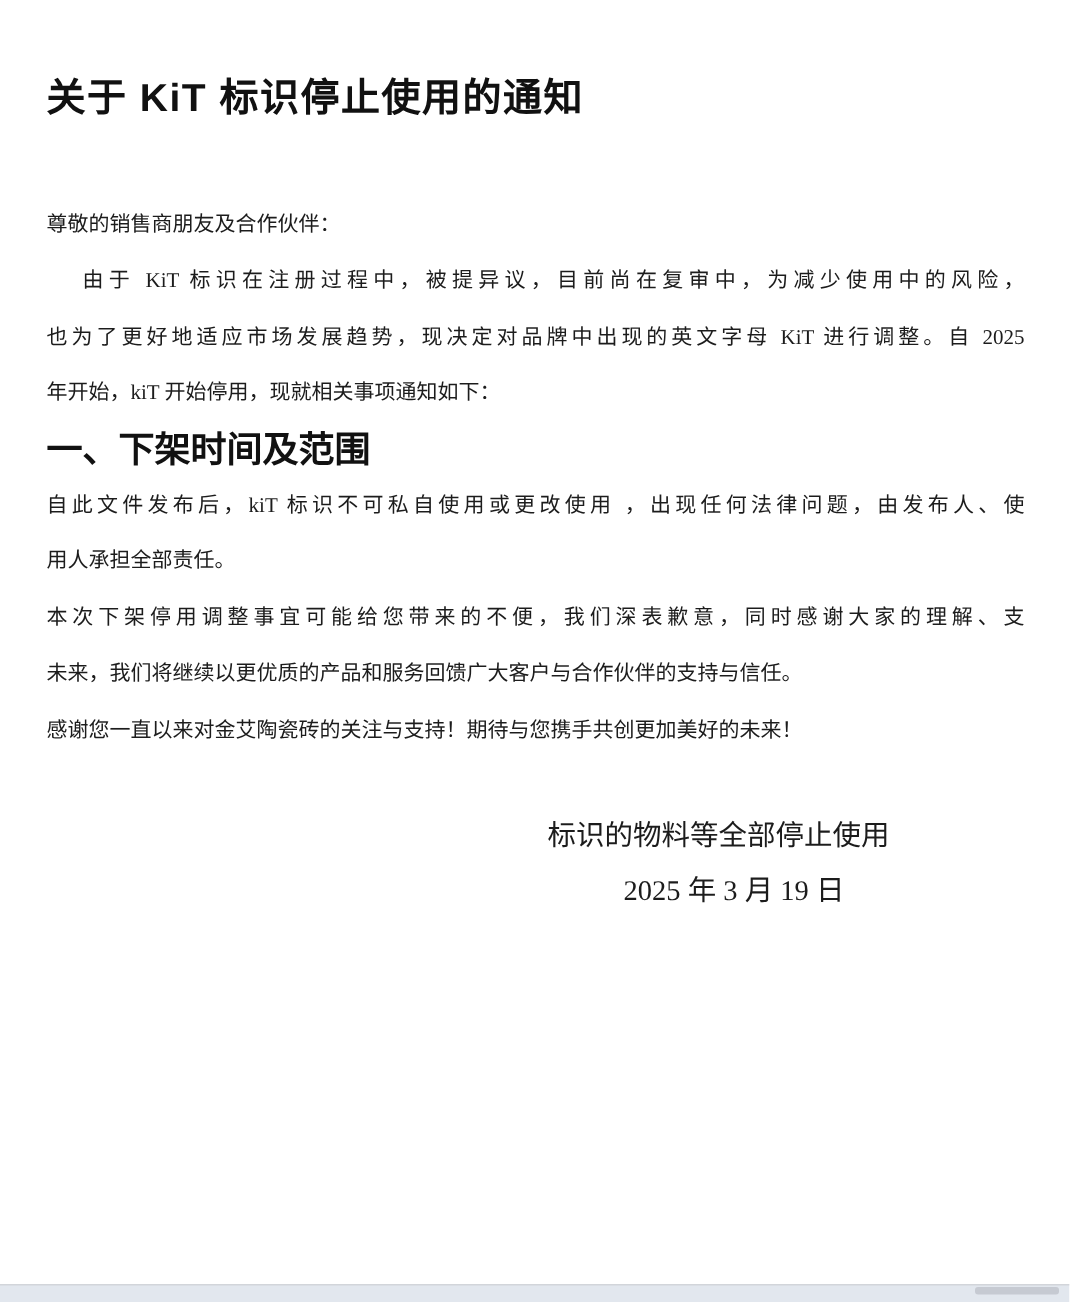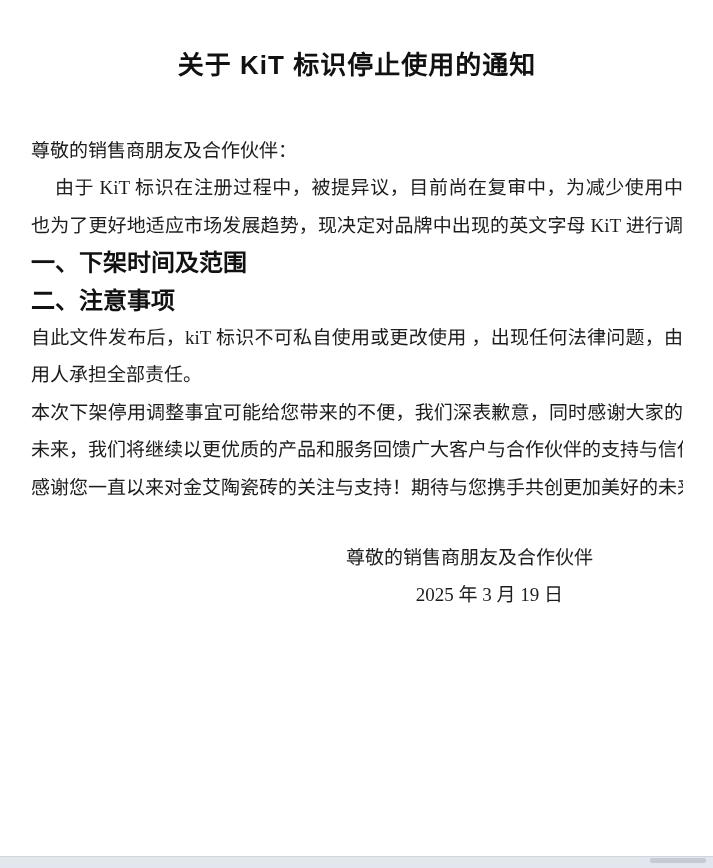--- a/index.html
+++ b/index.html
@@ -16,29 +16,29 @@
     color: #1c1c1c;
   }
   .doc {
     padding: 44px 30px 0 31px;
   }
   .title {
     font-family: "Liberation Sans", "DejaVu Sans", sans-serif;
     font-weight: bold;
     font-size: 26px;
     letter-spacing: 1px;
-    text-align: center;
+    text-align: left;
     margin: 0;
     color: #111111;
   }
   .content {
     margin-top: 51px;
   }
   .line {
-    font-size: 19px;
+    font-size: 14px;
     line-height: 37.4px;
     height: 37.4px;
     white-space: nowrap;
     overflow: hidden;
   }
   .line.full {
     white-space: normal;
     text-align: justify;
     text-align-last: justify;
   }
@@ -86,32 +86,32 @@
 <body>
 
 <div class="doc">
   <h1 class="title">关于 KiT 标识停止使用的通知</h1>
 
   <div class="content">
     <div class="line">尊敬的销售商朋友及合作伙伴：</div>
 
     <div class="line indent full">由于 KiT 标识在注册过程中，被提异议，目前尚在复审中，为减少使用中的风险，</div>
     <div class="line full">也为了更好地适应市场发展趋势，现决定对品牌中出现的英文字母 KiT 进行调整。自 2025</div>
+    <div class="line">年开始，kiT 开始停用，现就相关事项通知如下：</div>
 
     <div class="line heading">一、下架时间及范围</div>
 
-    <div class="line heading">二、注意事项</div>
     <div class="line full">自此文件发布后，kiT 标识不可私自使用或更改使用 ，出现任何法律问题，由发布人、使</div>
     <div class="line">用人承担全部责任。</div>
     <div class="line full">本次下架停用调整事宜可能给您带来的不便，我们深表歉意，同时感谢大家的理解、支</div>
     <div class="line">未来，我们将继续以更优质的产品和服务回馈广大客户与合作伙伴的支持与信任。</div>
     <div class="line">感谢您一直以来对金艾陶瓷砖的关注与支持！期待与您携手共创更加美好的未来！</div>
 
     <div class="signature">
-      <div class="sig-line sig-company">尊敬的销售商朋友及合作伙伴</div>
+      <div class="sig-line sig-company">标识的物料等全部停止使用</div>
       <div class="sig-line sig-date">2025 年 3 月 19 日</div>
     </div>
   </div>
 </div>
 
 <div class="hscroll">
   <div class="hscroll-thumb"></div>
 </div>
 
 </body></html>

